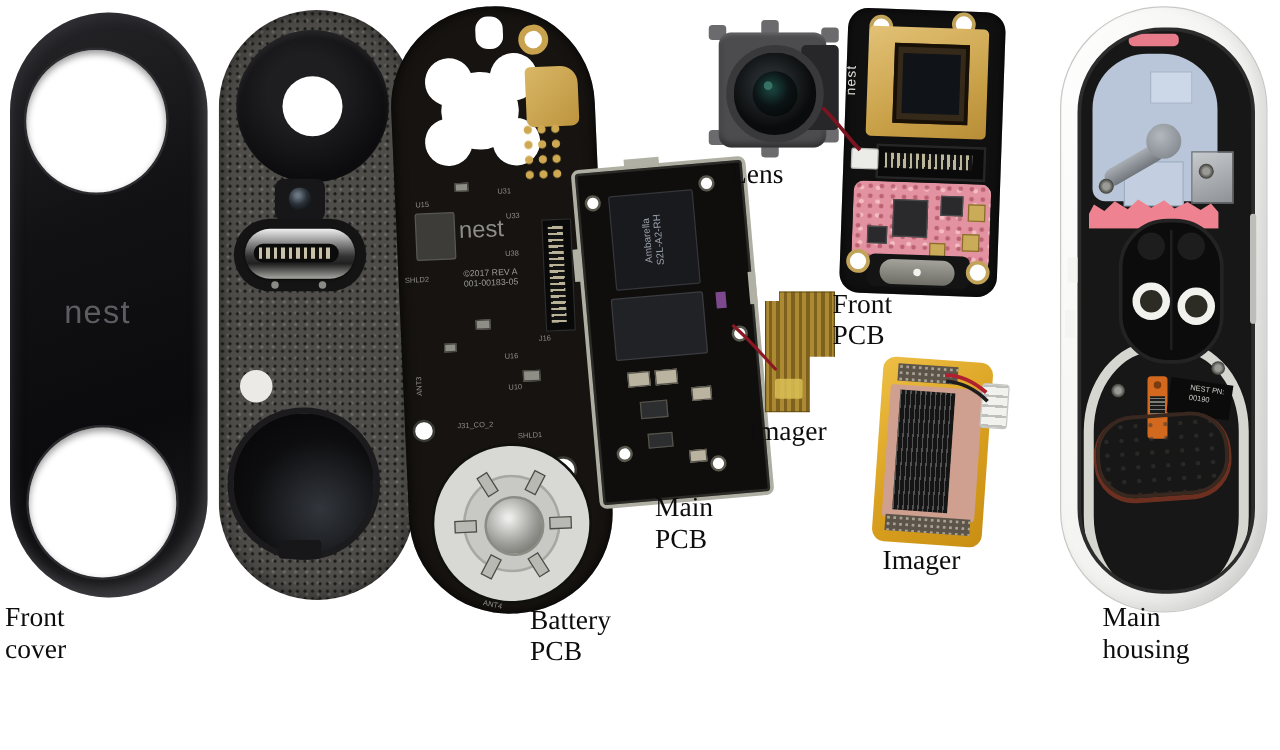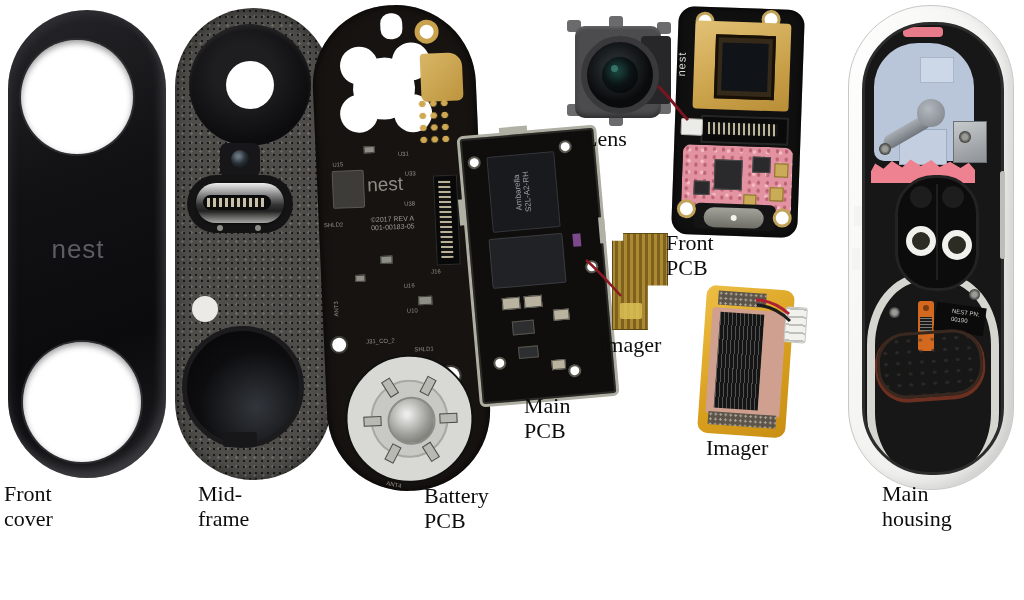--- a/index.html
+++ b/index.html
@@ -401,24 +401,20 @@
     <path d="M 658 86 C 672 100, 680 112, 688 120" stroke="#7a1420" stroke-width="3" fill="none"></path>
     <path d="M 586 260 C 600 272, 608 282, 621 296" stroke="#8a1822" stroke-width="2.5" fill="none"></path>
     <path d="M 756 300 C 770 300, 780 306, 789 314" stroke="#b02030" stroke-width="3" fill="none"></path>
     <path d="M 757 305 C 771 306, 781 312, 790 321" stroke="#1d1d1d" stroke-width="3" fill="none"></path>
   </svg>
 
   <div class="callout" style="left:4px;top:481px;">
     <span>Front</span>
       <span>cover</span>
   </div>
-  <div class="callout" style="left:198px;top:481px;">
-    <span>Mid-</span>
-      <span>frame</span>
-  </div>
   <div class="callout" style="left:424px;top:483px;">
     <span>Battery</span>
       <span>PCB</span>
   </div>
   <div class="callout" style="left:524px;top:393px;">
     <span>Main</span>
       <span>PCB</span>
   </div>
   <div class="callout" style="left:584px;top:126px;">
     <span>Lens</span>

